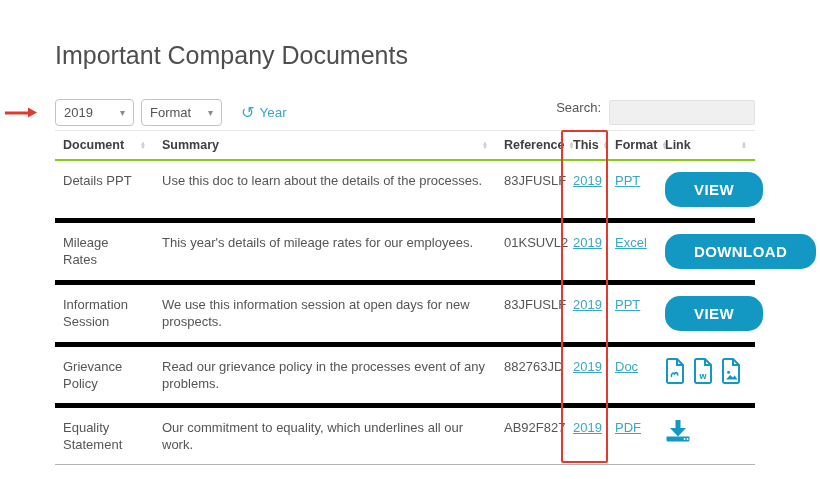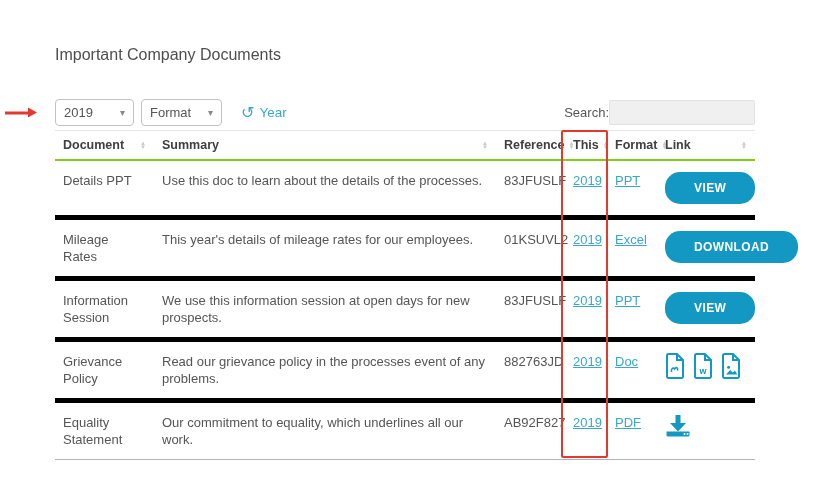--- a/index.html
+++ b/index.html
@@ -1,43 +1,43 @@
 <!DOCTYPE html>
 <html><head>
 <meta charset="utf-8">
 <style>
   * { box-sizing: border-box; }
   body { margin: 0; background: #fff; font-family: "Liberation Sans", "DejaVu Sans", sans-serif; }
   .screen { position: relative; width: 820px; height: 479px; background: #fff; overflow: hidden; }
   .content { width: 700px; margin: 40px 0 0 55px; }
 
-  .page-title { margin: 0 0 29px 0; font-size: 16px; line-height: 30px; font-weight: 400; color: #4e4e4e; }
+  .page-title { margin: 0 0 29px 0; font-size: 25px; line-height: 30px; font-weight: 400; color: #4e4e4e; }
 
   
   .toolbar { position: relative; display: flex; align-items: center; height: 27px; margin-bottom: 4px; }
   .dropdown { display: flex; align-items: center; justify-content: space-between; height: 27px; border: 1px solid #c3c3c3; border-radius: 4px; background: #fff; padding: 0 8px; font-size: 13px; color: #555; margin-right: 7px; cursor: pointer; }
   .dropdown.year { width: 79px; }
   .dropdown.format { width: 81px; }
   .caret { color: #8a8a8a; font-size: 10px; margin-left: 6px; }
   .reset { display: flex; align-items: center; gap: 5px; margin-left: 12px; color: #3aa7ca; font-size: 13.5px; cursor: pointer; text-decoration: none; }
   .undo-glyph { font-size: 16px; line-height: 1; }
-  .search-group { margin-left: auto; display: flex; align-items: center; gap: 0; font-size: 13px; color: #555; }
+  .search-group { margin-left: auto; display: flex; align-items: flex-start; gap: 8px; font-size: 13px; color: #555; }
   .search-input { width: 146px; height: 25px; background: #f0f0f0; border: 1px solid #e2e2e2; border-radius: 2px; outline: none; padding: 0 6px; font-size: 13px; color: #555; }
 
   
   .table-wrap { position: relative; }
   table { width: 700px; border-collapse: collapse; table-layout: fixed; border-top: 1px solid #e6e6e6; }
   th { padding: 7px 8px 7px 8px; border-bottom: 2px solid #84cc16; font-size: 12.5px; font-weight: bold; color: #404040; text-align: left; cursor: pointer; }
   .th-inner { display: flex; align-items: center; justify-content: space-between; }
   .sort { display: inline-flex; flex-direction: column; line-height: 4.5px; font-size: 6px; color: #c9c9c9; margin-left: 4px; }
   td { padding: 11px 8px; font-size: 13px; color: #555; vertical-align: top; border-top: 5px solid #000000; line-height: 17px; }
   tbody tr:first-child td { border-top: none; }
   tbody tr:last-child td { border-bottom: 1px solid #b3b3b3; }
   .tlink { color: #3aa7ca; text-decoration: underline; cursor: pointer; }
-  .btn { display: inline-block; background: #1398c4; color: #fff; border: none; border-radius: 15px; font-family: inherit; font-size: 12px; font-weight: bold; letter-spacing: 0.4px; padding: 9px 29px; cursor: pointer; }
+  .btn { display: inline-block; background: #1398c4; color: #fff; border: none; border-radius: 15px; font-family: inherit; font-size: 15px; font-weight: bold; letter-spacing: 0.4px; padding: 9px 29px; cursor: pointer; }
   .ficons { display: inline-flex; gap: 7px; align-items: center; }
   .ficons svg, .dlwrap svg { display: block; cursor: pointer; }
 
   
   .annot-arrow { position: absolute; left: -50px; top: 50%; transform: translateY(-50%); width: 32px; height: 11px; pointer-events: none; }
   .annot-arrow .shaft { position: absolute; left: 0; top: 4px; width: 24px; height: 3px; background: #e23a2e; }
   .annot-arrow .head { position: absolute; right: 0; top: 0; width: 0; height: 0; border-left: 9px solid #e23a2e; border-top: 5.5px solid transparent; border-bottom: 5.5px solid transparent; }
   .annot-year-box { position: absolute; left: 506px; top: 0; width: 47px; height: calc(100% - 2px); border: 2px solid #e23a2e; border-radius: 2px; pointer-events: none; }
 </style>
 </head>

